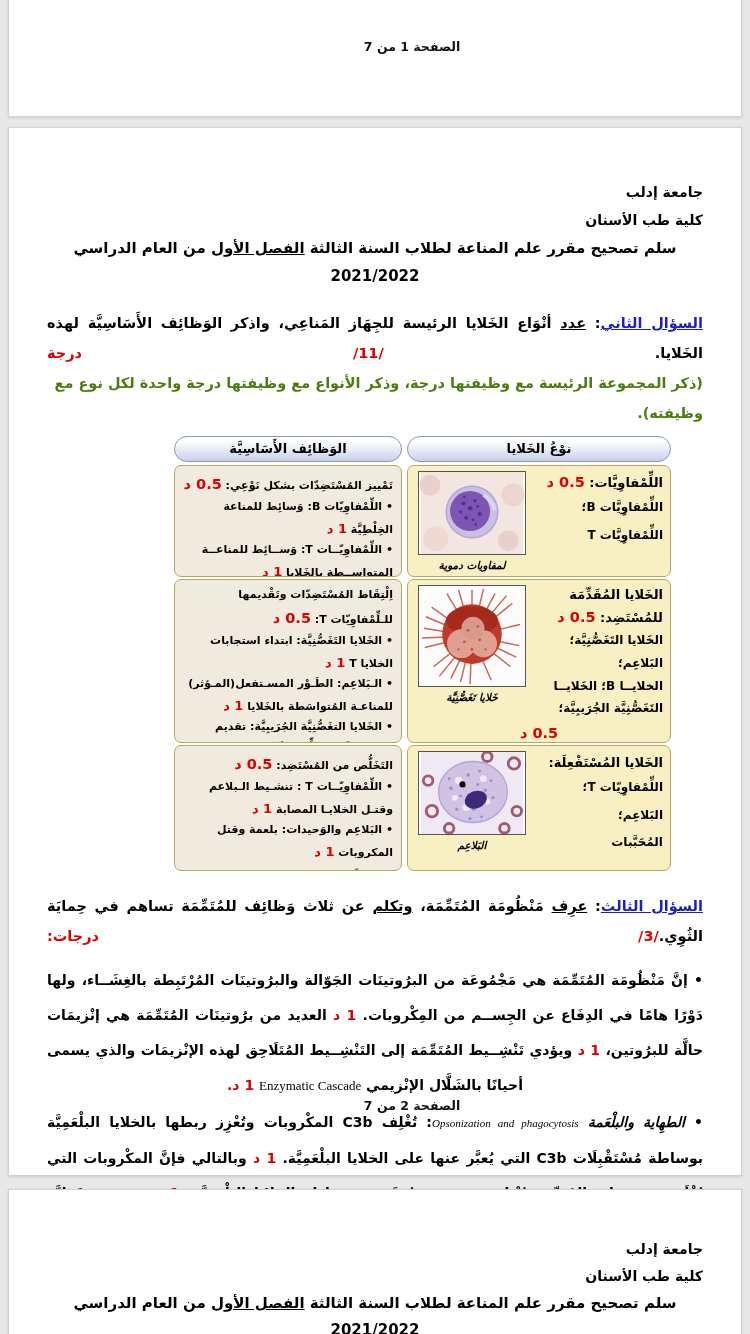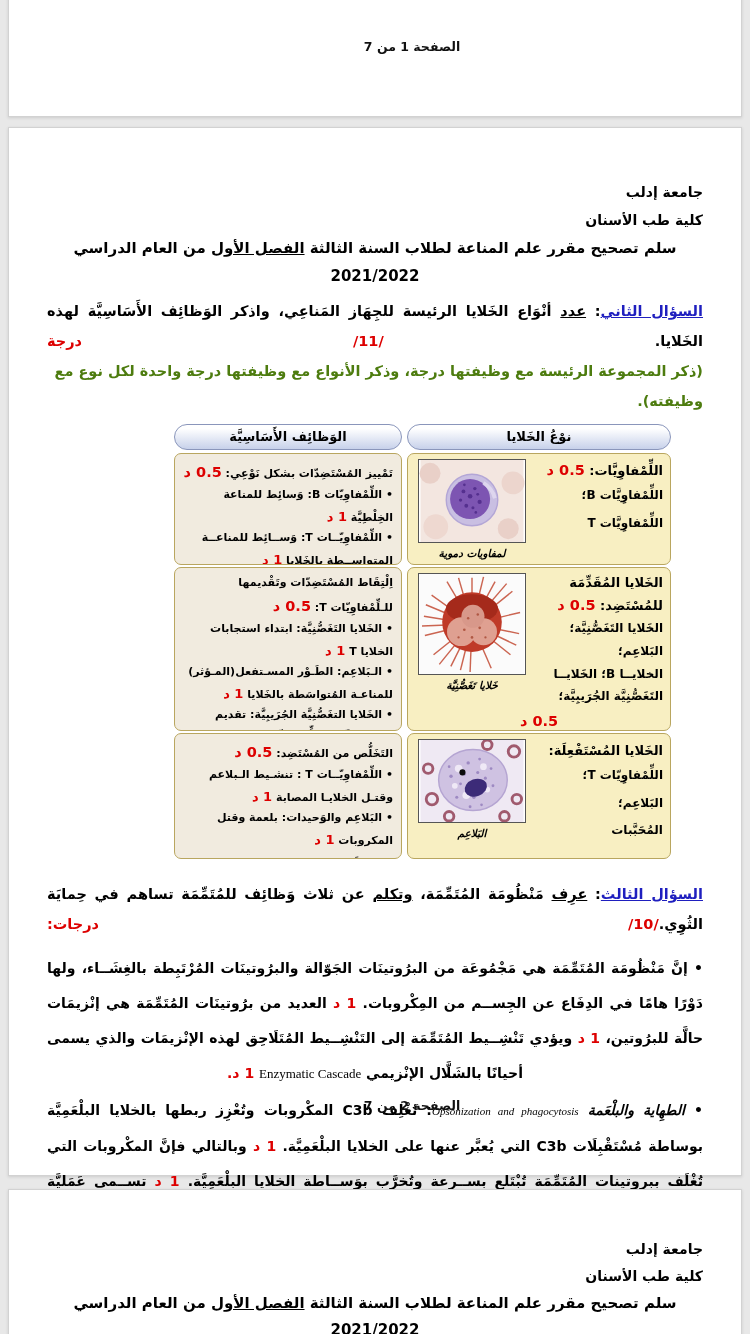--- a/index.html
+++ b/index.html
@@ -23,21 +23,21 @@
   }
   #page1 .page-footer{top:44px;}
   #page2 .page-footer{top:970px;}
   .hdr{padding:50px 38px 0 38px;}
   #page3 .hdr{padding-top:46px;}
   .hdr-line{font-size:14px;font-weight:bold;color:#000;line-height:28px;text-align:right;}
   #page3 .hdr-line{line-height:27px;}
   .hdr-title{text-align:center;font-size:15px;}
   .u{text-decoration:underline;}
   .q-line{
-    margin:6px 38px 0 38px;font-size:14.5px;font-weight:bold;color:#000;
+    margin:18px 38px 0 38px;font-size:14.5px;font-weight:bold;color:#000;
     line-height:30px;text-align:justify;text-align-last:justify;
   }
   .q-label{color:#1f1fbf;text-decoration:underline;}
   .red{color:#dd0000;}
   .q-note{
     margin:0 38px;font-size:14.5px;font-weight:bold;color:#4d7c0f;
     line-height:30px;text-align:right;
   }
   
   .cells-table{margin:8px 70px 0 auto;width:497px;direction:rtl;}
@@ -265,21 +265,21 @@
       </div>
       <div class="cell func-cell r3">
         <div class="func-intro"><span>التَخَلُّص من المُسْتَضِد: </span><span class="s-big" dir="rtl">0.5 د</span></div>
         <div class="func-item"><span>اللِّمْفاوِيّــات T : تنشـيط الـبلاعم وقتـل الخلايـا المصابة </span><span class="s-item" dir="rtl">1 د</span></div>
         <div class="func-item"><span>البَلاعِم والوَحيدات: بلعمة وقتل المكروبات </span><span class="s-item" dir="rtl">1 د</span></div>
         <div class="func-item"><span>المُحَبَّبات: قتل المكروبات </span><span class="s-item" dir="rtl">1 د</span></div>
       </div>
     </div>
   </div>
 
-  <div class="q-line" style="margin-top:20px;"><span class="q-label">السؤال الثالث</span><span>: </span><span class="u">عرِف</span><span> مَنْظُومَة المُتَمِّمَة، </span><span class="u">وتكلم</span><span> عن ثلاث وَظائِف للمُتَمِّمَة تساهم في حِمايَة الثُوِي.</span><span class="red">/10/ درجات:</span></div>
+  <div class="q-line" style="margin-top:20px;"><span class="q-label">السؤال الثالث</span><span>: </span><span class="u">عرِف</span><span> مَنْظُومَة المُتَمِّمَة، </span><span class="u">وتكلم</span><span> عن ثلاث وَظائِف للمُتَمِّمَة تساهم في حِمايَة الثُوِي.</span><span class="red">/3/ درجات:</span></div>
 
   <div class="bullet center-last"><span>إنَّ مَنْظُومَة المُتَمِّمَة هي مَجْمُوعَة من البرُوتينَات الجَوّالة والبرُوتينَات المُرْتَبِطة بالغِشَــاء، ولها دَوْرًا هامًا في الدِفَاع عن الجِســم من المِكْروبات. </span><span class="red" dir="rtl">1 د</span><span> العديد من برُوتينَات المُتَمِّمَة هي إنْزيمَات حالَّة للبرُوتين، </span><span class="red" dir="rtl">1 د</span><span> ويؤدي تَنْشِــيط المُتَمِّمَة إلى التَنْشِــيط المُتَلَاحِق لهذه الإنْزيمَات والذي يسمى أحيانًا بالشَلَّال الإنْزيمي </span><span class="latin-serif">Enzymatic Cascade</span> <span class="red" dir="rtl">1 د.</span></div>
 
   <div class="bullet b2"><span class="lead-italic">الطهِاية والبلْعَمة </span><span class="latin-italic">Opsonization and phagocytosis</span><span>: تُغْلِف C3b المكْروبات وتُعْزِز ربطها بالخلايا البلْعَمِيَّة بوساطة مُسْتَقْبِلَات C3b التي يُعبَّر عنها على الخلايا البلْعَمِيَّة. </span><span class="red" dir="rtl">1 د</span><span> وبالتالي فإنَّ المكْروبات التي تُغْلَف ببروتينات المُتَمِّمَة تُبْتَلع بســرعة وتُخرَّب بوَســاطة الخلايا البلْعَمِيَّة. </span><span class="red" dir="rtl">1 د</span><span> تســمى عَمَليَّة تغليف المكْروبات بجُزيئات يتم تَمْييزها بوَســاطة المُســتَقْبِلَات على الخلايا البلْعَمِيَّة بـ "الطهاية".</span><span class="red" dir="rtl">1 د</span></div>
 
   <div class="page-footer">الصفحة 2 من 7</div>
 </div>
 
 <div class="page" id="page3">
   <div class="hdr">

